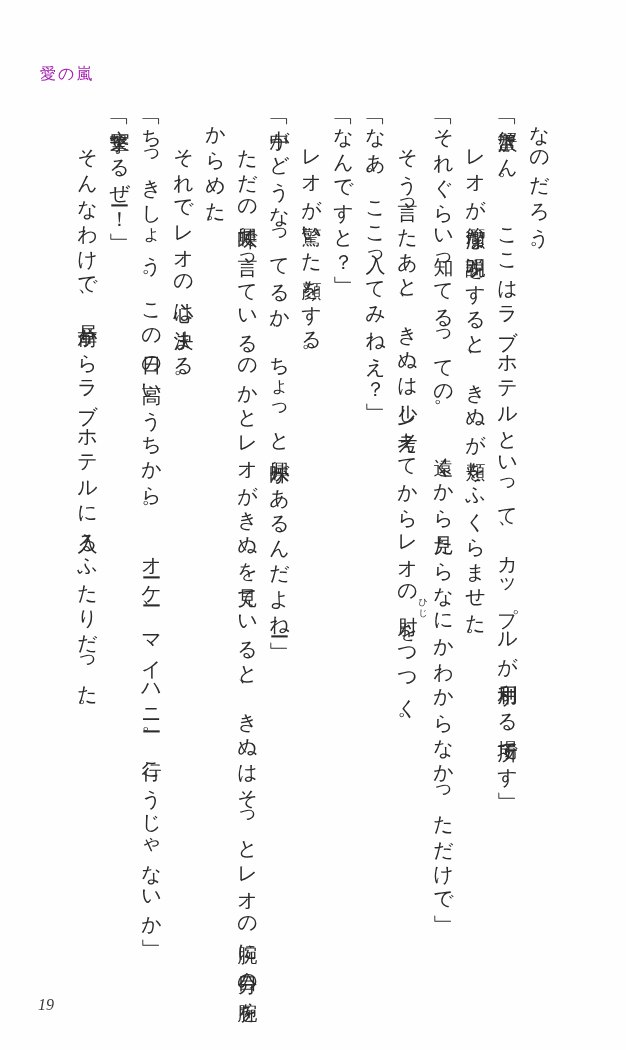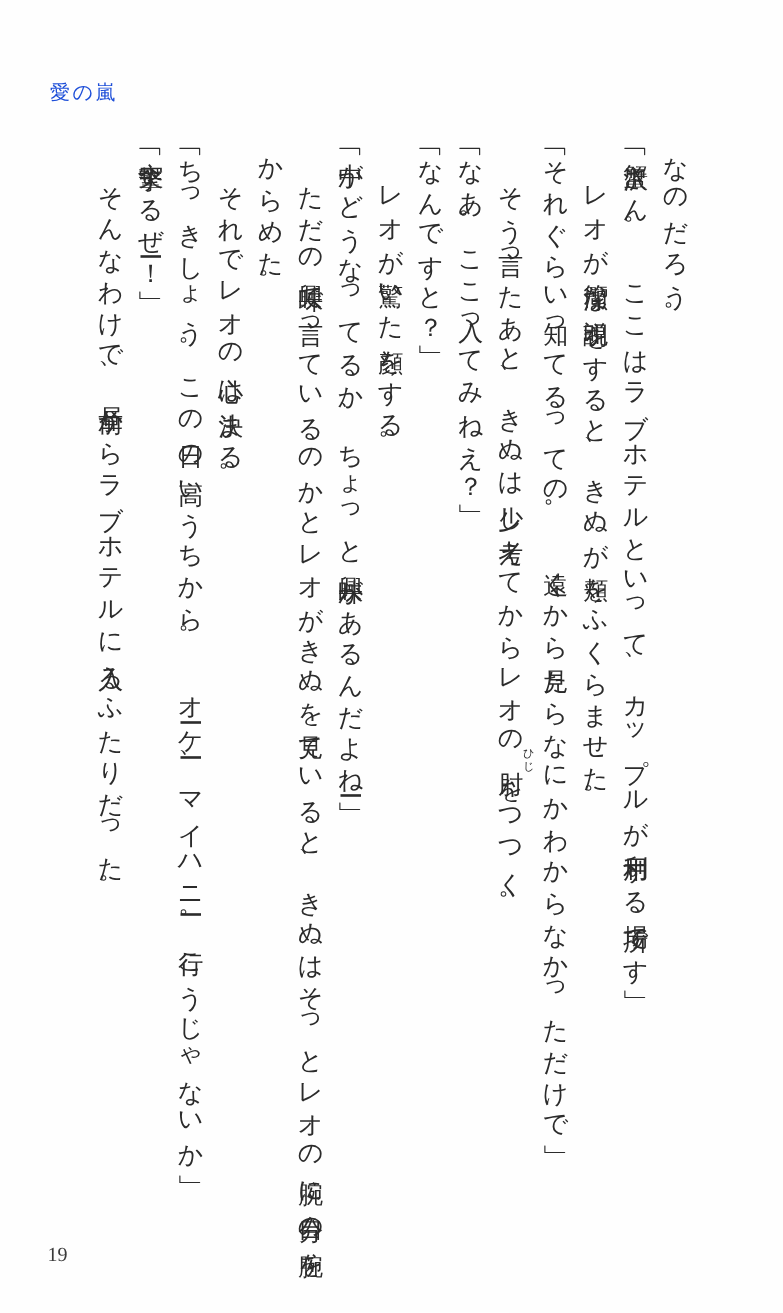--- a/index.html
+++ b/index.html
@@ -15,21 +15,21 @@
     overflow: hidden;
     font-family: "Liberation Serif", "DejaVu Serif", serif;
     color: #2e2e2e;
   }
   .running-header {
     position: absolute;
     left: 40px;
     top: 64px;
     font-size: 16px;
     letter-spacing: 2px;
-    color: #1d4ed8;
+    color: #a21caf;
   }
   .text-block {
     position: absolute;
     top: 112px;
     right: 70px;
     width: 484px;
     height: 908px;
     writing-mode: vertical-rl;
     text-orientation: mixed;
     font-size: 20px;
@@ -50,20 +50,21 @@
   ruby rt {
     font-size: 9px;
     letter-spacing: 0;
     color: #2b2b2b;
   }
   .page-number {
     position: absolute;
     left: 38px;
     top: 996px;
     font-size: 16px;
+    font-style: italic;
     color: #3a3a3a;
   }
 </style>
 </head>
 <body>
 
 <div class="page">
   <div class="running-header">愛の嵐</div>
 
   <div class="text-block">

